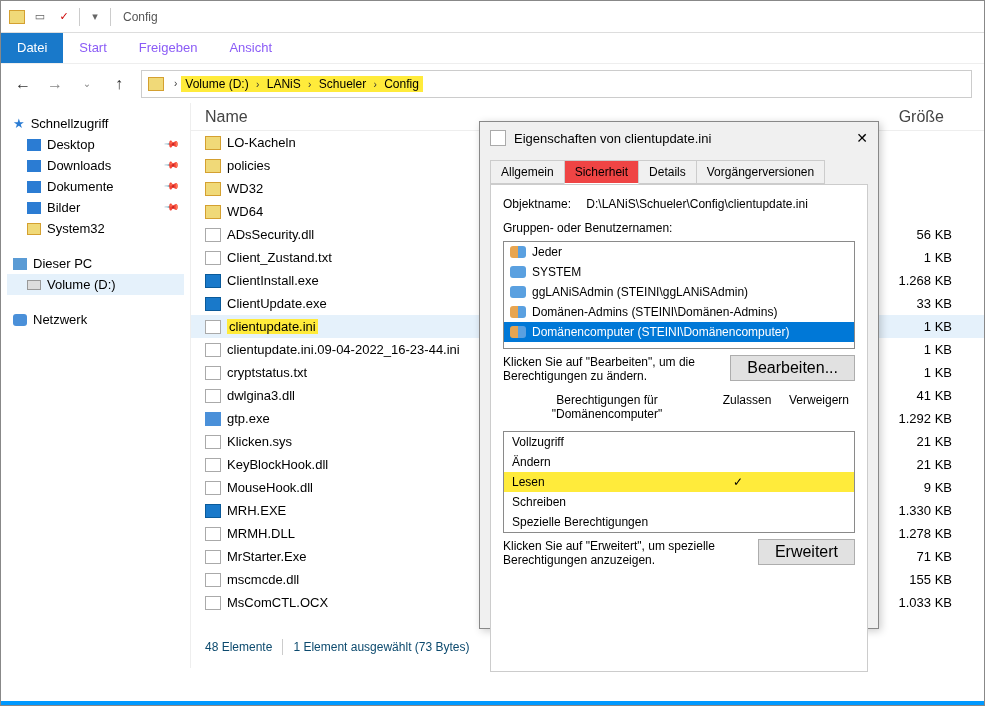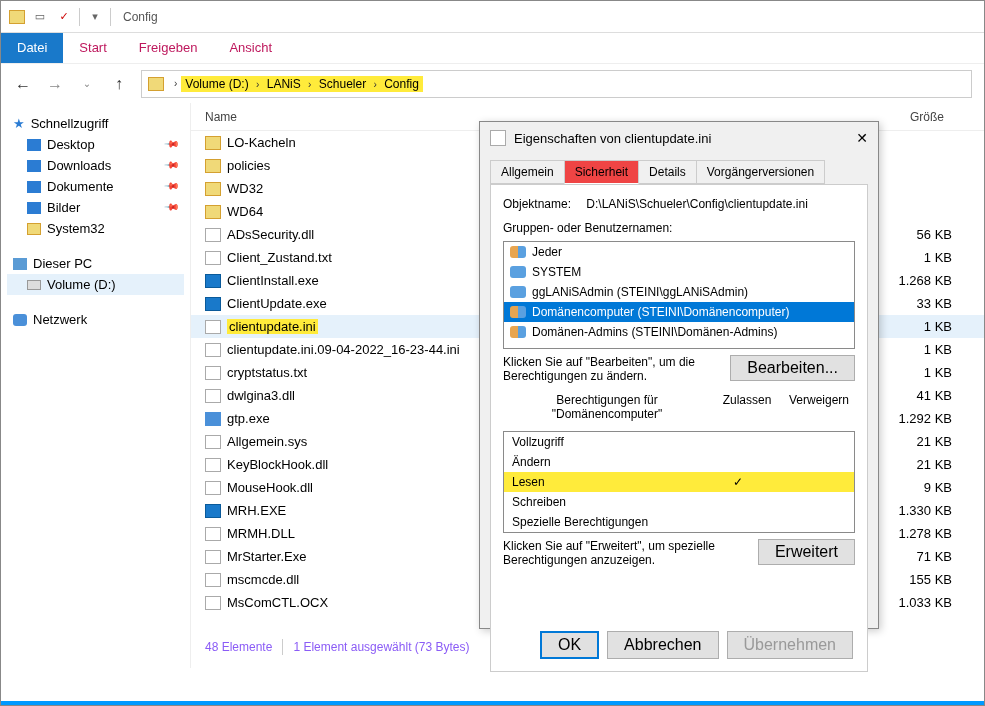--- a/index.html
+++ b/index.html
@@ -4,21 +4,21 @@
 <style>
 * { margin:0; padding:0; box-sizing:border-box; font-family:"Segoe UI",Tahoma,sans-serif; }
 body { width:985px; height:706px; background:#fff; position:relative; overflow:hidden; border:1px solid #888; }
 .titlebar { height:32px; display:flex; align-items:center; padding:0 8px; border-bottom:1px solid #ddd; }
 .titlebar .tb-icon { width:16px; height:14px; background:#f0d978; border:1px solid #d4a030; margin-right:6px; }
 .titlebar .tbsep { width:1px; height:18px; background:#ccc; margin:0 6px; }
 .titlebar .tbtitle { font-size:12px; color:#555; margin-left:6px; }
 .qat { display:flex; gap:6px; align-items:center; }
 .qat-btn { width:18px; height:18px; display:flex; align-items:center; justify-content:center; font-size:11px; color:#666; }
 .ribbon { height:30px; display:flex; align-items:center; }
-.rtab { padding:0 16px; height:30px; line-height:30px; font-size:13px; color:#be185d; }
+.rtab { padding:0 16px; height:30px; line-height:30px; font-size:13px; color:#8b5cf6; }
 .rtab.active { background:#1979ca; color:#fff; }
 .navrow { height:40px; display:flex; align-items:center; padding:0 12px; gap:12px; border-top:1px solid #eee; }
 .nav-arrow { width:20px; color:#888; font-size:16px; text-align:center; }
 .nav-arrow.active { color:#333; }
 .bcwrap { flex:1; height:28px; border:1px solid #ccc; display:flex; align-items:center; padding:0 6px; background:#fff; }
 .bc-icon { width:16px; height:14px; background:#f0d978; border:1px solid #d4a030; margin-right:6px; }
 .bc-path { background:#ffeb3b; padding:1px 4px; font-size:12px; }
 .chev { margin:0 4px; font-size:10px; color:#333; }
 .main { display:flex; height:565px; }
 .navpane { width:190px; padding:10px 6px; border-right:1px solid #eee; font-size:13px; }
@@ -27,37 +27,37 @@
 .np-item .pin { margin-left:auto; color:#888; font-size:10px; transform:rotate(45deg); }
 .np-sep { height:14px; }
 .np-indent { padding-left:20px; }
 .np-sel { background:#e5f1fb; }
 .ni-blue { width:14px; height:12px; background:#2b7cd3; }
 .ni-folder { width:14px; height:12px; background:#f0d978; border:1px solid #d4a030; }
 .ni-drive { width:14px; height:10px; background:#ddd; border:1px solid #999; }
 .ni-pc { width:14px; height:12px; background:#5a9bd5; }
 .ni-net { width:14px; height:12px; background:#4a90d9; border-radius:3px; }
 .files { flex:1; position:relative; }
-.colhdr { height:28px; display:flex; align-items:center; padding-left:14px; font-size:12px; color:#444; border-bottom:1px solid #eee; }
+.colhdr { height:28px; display:flex; align-items:center; padding-left:14px; font-size:16px; color:#444; border-bottom:1px solid #eee; }
 .ch-name { width:330px; }
 .ch-ad { width:170px; }
 .ch-typ { width:150px; }
 .ch-gr { flex:1; }
 .flist { }
 .frow { height:23px; display:flex; align-items:center; padding-left:14px; font-size:13px; }
 .frow .fi { width:16px; height:14px; margin-right:6px; display:inline-block; }
 .fi-folder { background:#f0d978; border:1px solid #d4a030; }
 .fi-file { background:#fff; border:1px solid #aaa; }
 .fi-exe { background:#1979ca; border:1px solid #0a5a9a; }
 .fi-dn { background:#4a90d9; }
 .fname { width:310px; }
 .fsize { width:80px; text-align:right; padding-right:20px; position:absolute; right:12px; }
 .fhl { background:#ffeb3b; padding:0 2px; }
 .fselrow { background:#e5f1fb; }
-.status { position:absolute; bottom:8px; left:0; height:26px; display:flex; align-items:center; font-size:12px; color:#8b5cf6; padding-left:14px; }
+.status { position:absolute; bottom:8px; left:0; height:26px; display:flex; align-items:center; font-size:12px; color:#0c4a6e; padding-left:14px; }
 .status .ssep { width:1px; height:16px; background:#ccc; margin:0 10px; }
 .taskb { position:absolute; bottom:0; left:0; right:0; height:4px; background:#0099ff; }
 
 
 .dlg { position:absolute; left:478px; top:120px; width:400px; height:508px; background:#f0f0f0; border:1px solid #888; box-shadow:2px 2px 8px rgba(0,0,0,.2); }
 .dlg-title { height:32px; display:flex; align-items:center; padding:0 10px; font-size:13px; }
 .dlg-title .dti { width:16px; height:16px; background:#fff; border:1px solid #aaa; margin-right:8px; }
 .dlg-close { position:absolute; right:10px; top:8px; font-size:14px; }
 .tabs { display:flex; padding:6px 10px 0 10px; font-size:12px; }
 .tab { padding:4px 10px; border:1px solid #ccc; background:#f0f0f0; margin-right:-1px; }
@@ -239,21 +239,21 @@
     <span class="fname">dwlgina3.dll</span>
     <span class="fsize">41 KB</span>
         </div>
         <div class="frow">
           <span class="fi fi-dn"></span>
     <span class="fname">gtp.exe</span>
     <span class="fsize">1.292 KB</span>
         </div>
         <div class="frow">
           <span class="fi fi-file"></span>
-    <span class="fname">Allgemein.sys</span>
+    <span class="fname">Klicken.sys</span>
     <span class="fsize">21 KB</span>
         </div>
         <div class="frow">
           <span class="fi fi-file"></span>
     <span class="fname">KeyBlockHook.dll</span>
     <span class="fsize">21 KB</span>
         </div>
         <div class="frow">
           <span class="fi fi-file"></span>
     <span class="fname">MouseHook.dll</span>
@@ -319,27 +319,27 @@
           <span>Jeder</span>
         </div>
         <div class="grp">
           <span class="grp-i gi-one"></span>
           <span>SYSTEM</span>
         </div>
         <div class="grp">
           <span class="grp-i gi-one"></span>
           <span>ggLANiSAdmin (STEINI\ggLANiSAdmin)</span>
         </div>
+        <div class="grp">
+          <span class="grp-i gi-two"></span>
+          <span>Domänen-Admins (STEINI\Domänen-Admins)</span>
+        </div>
         <div class="grp sel">
           <span class="grp-i gi-two"></span>
           <span>Domänencomputer (STEINI\Domänencomputer)</span>
-        </div>
-        <div class="grp">
-          <span class="grp-i gi-two"></span>
-          <span>Domänen-Admins (STEINI\Domänen-Admins)</span>
         </div>
       </div>
     <div class="edit-wrap">
       <span class="txt">Klicken Sie auf "Bearbeiten", um die Berechtigungen zu ändern.</span>
       <button class="dbtn">Bearbeiten...</button>
     </div>
     <div class="perm-hdr">
       <span>Berechtigungen für "Domänencomputer"</span>
       <span>Zulassen</span>
       <span>Verweigern</span>
@@ -368,19 +368,14 @@
         <div class="prow">
           <span>Spezielle Berechtigungen</span>
     <span class="chk"></span>
     <span class="chk"></span>
         </div>
       </div>
     <div class="edit-wrap">
       <span class="txt">Klicken Sie auf "Erweitert", um spezielle Berechtigungen anzuzeigen.</span>
       <button class="dbtn">Erweitert</button>
     </div>
-    <div class="dlg-btns">
-      <button class="dbtn def">OK</button>
-      <button class="dbtn">Abbrechen</button>
-      <button class="dbtn" disabled="">Übernehmen</button>
-    </div>
   </div>
 </div>
 
 </body></html>

